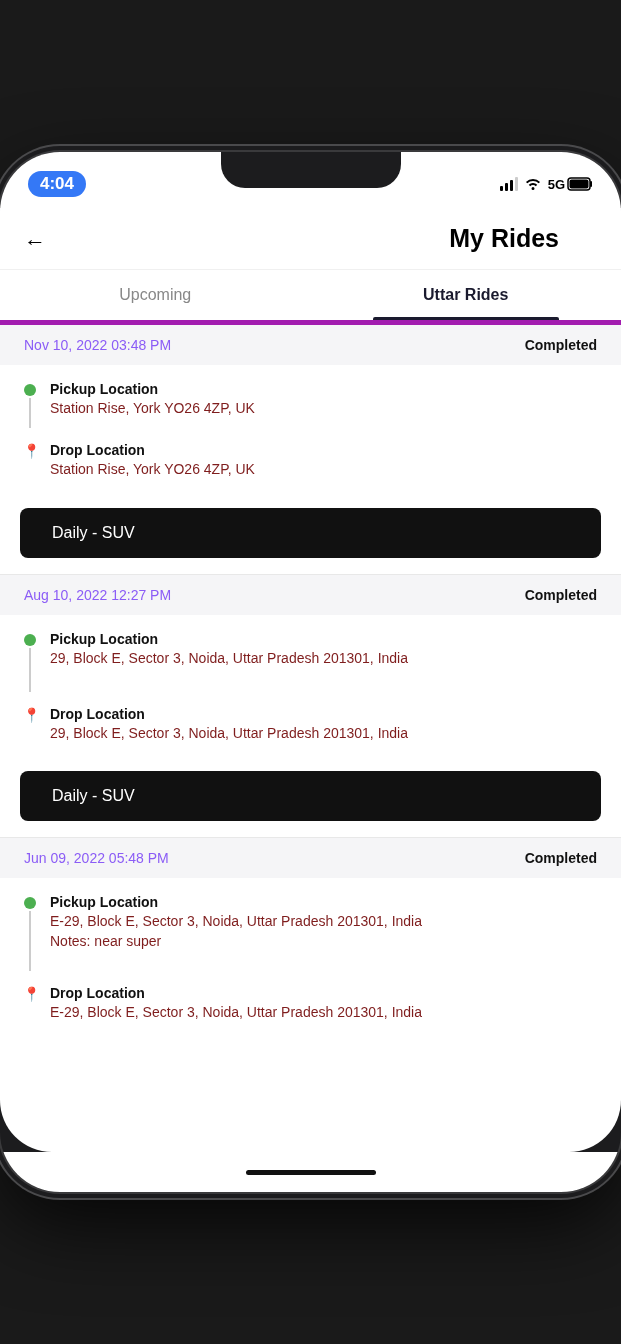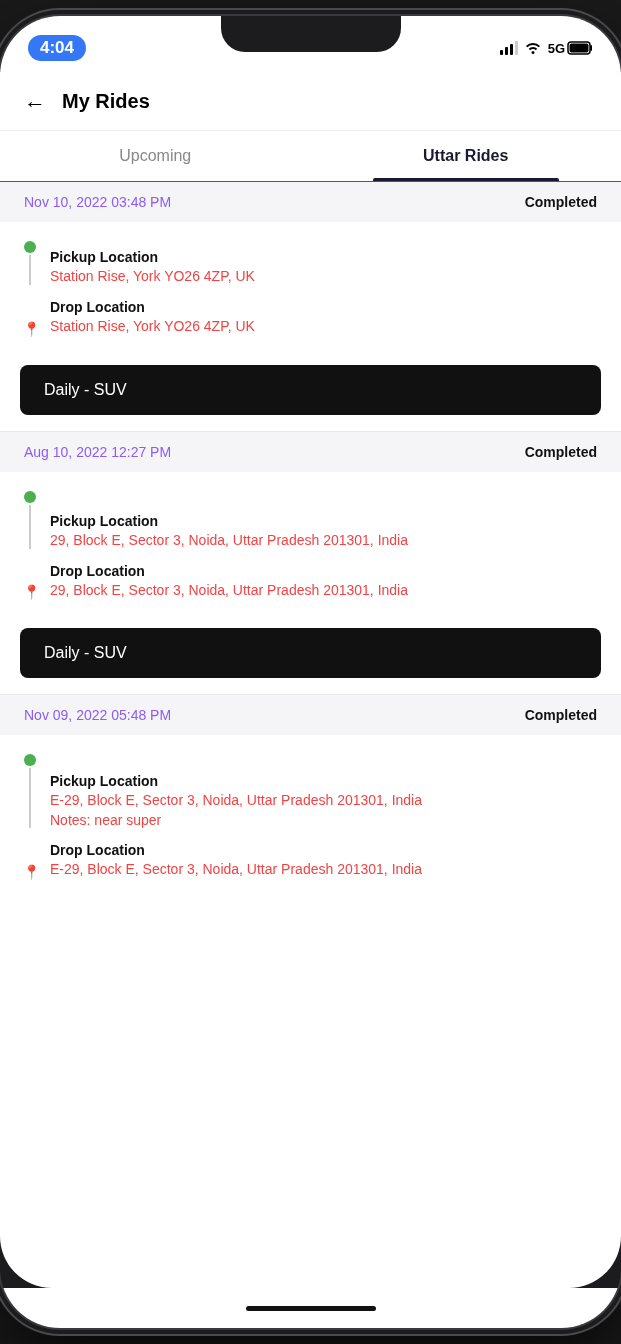--- a/index.html
+++ b/index.html
@@ -9,21 +9,21 @@
       background: #1a1a1a;
       display: flex;
       justify-content: center;
       align-items: center;
       min-height: 100vh;
       font-family: -apple-system, BlinkMacSystemFont, 'Segoe UI', sans-serif;
     }
 
     .phone-shell {
       width: 621px;
-      height: 1312px;
+      height: 1040px;
       background: #1c1c1e;
       border-radius: 60px;
       position: relative;
       box-shadow: 0 0 0 2px #3a3a3c, 0 0 0 6px #1c1c1e, 0 0 0 8px #4a4a4c, 0 30px 80px rgba(0,0,0,0.8);
       overflow: hidden;
       display: flex;
       flex-direction: column;
     }
 
     
@@ -115,31 +115,31 @@
 
     .back-arrow {
       font-size: 22px;
       color: #000;
       cursor: pointer;
       margin-right: 16px;
     }
 
     .header-title {
       flex: 1;
-      text-align: left;
-      font-size: 20px;
+      text-align: right;
+      font-size: 25px;
       font-weight: 600;
       color: #000;
       margin-right: 38px;
     }
 
     
     .tabs {
       display: flex;
-      border-bottom: 1px solid #a21caf;
+      border-bottom: 5px solid #a21caf;
       background: #fff;
     }
 
     .tab {
       flex: 1;
       text-align: center;
       padding: 16px 0;
       font-size: 16px;
       font-weight: 400;
       color: #888;
@@ -190,21 +190,21 @@
     }
 
     
     .ride-details {
       padding: 16px 24px 12px 24px;
       background: #fff;
     }
 
     .location-row {
       display: flex;
-      align-items: flex-end;
+      align-items: flex-start;
       margin-bottom: 12px;
     }
 
     .location-icon-wrapper {
       display: flex;
       flex-direction: column;
       align-items: center;
       margin-right: 14px;
       padding-top: 3px;
     }
@@ -245,29 +245,29 @@
 
     .location-label {
       font-size: 14px;
       font-weight: 600;
       color: #111;
       margin-bottom: 2px;
     }
 
     .location-address {
       font-size: 14px;
-      color: #ef4444;
+      color: #7f1d1d;
       line-height: 1.4;
     }
 
     
     .ride-type-banner {
       background: #111;
       color: #fff;
-      padding: 16px 24px;
+      padding: 16px 32px;
       font-size: 16px;
       font-weight: 500;
       border-radius: 8px;
       margin: 4px 20px 16px 20px;
     }
 
     .divider {
       height: 1px;
       background: #e8e8e8;
     }
@@ -394,21 +394,21 @@
           </div>
         </div>
       </div>
       <div class="ride-type-banner">Daily - SUV</div>
     </div>
 
     <div class="divider"></div>
 
     <div class="ride-section">
       <div class="ride-header">
-        <span class="ride-date">Nov 09, 2022 05:48 PM</span>
+        <span class="ride-date">Jun 09, 2022 05:48 PM</span>
         <span class="ride-status">Completed</span>
       </div>
       <div class="ride-details">
         <div class="location-row">
           <div class="location-icon-wrapper">
             <div class="dot-green"></div>
             <div class="connector-line" style="height:60px"></div>
           </div>
           <div class="location-text-group">
             <div class="location-label">Pickup Location</div>

